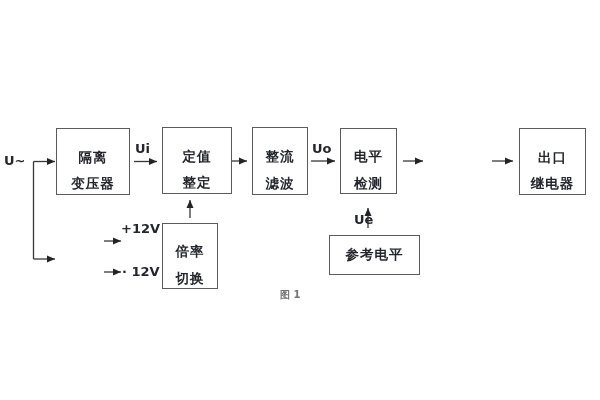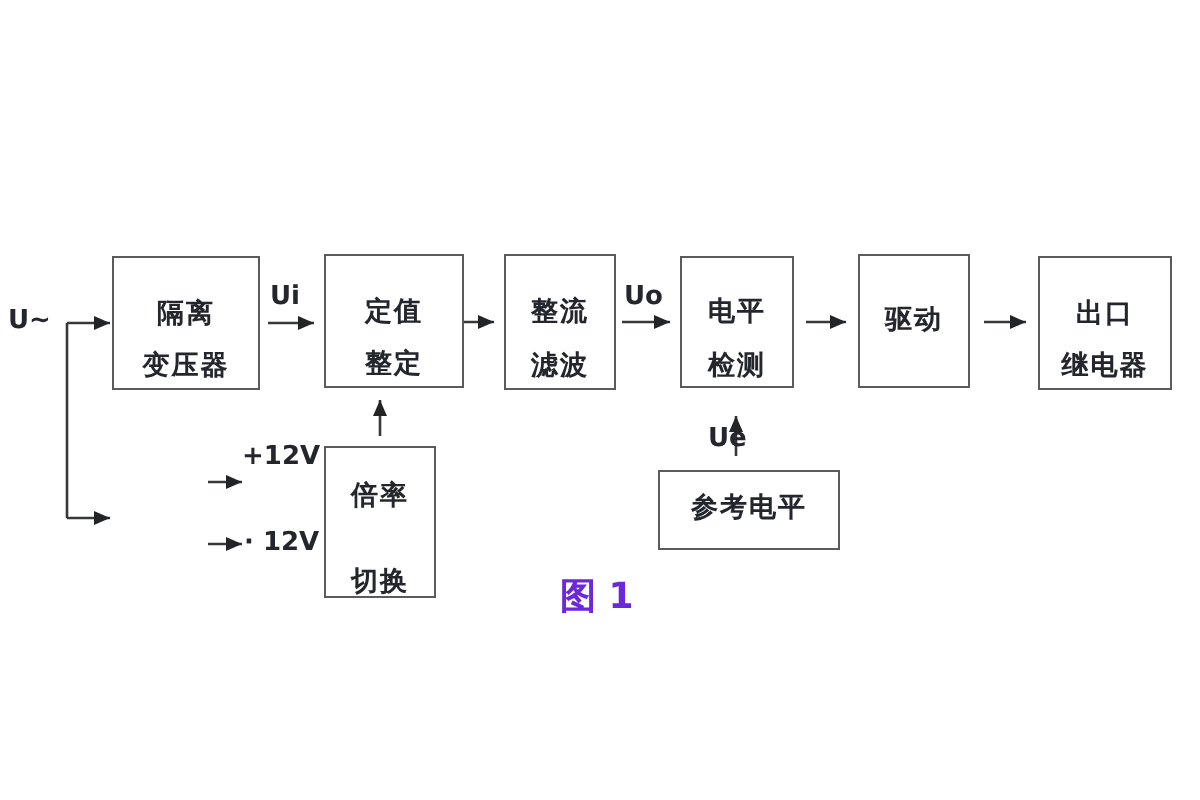--- a/index.html
+++ b/index.html
@@ -34,35 +34,35 @@
     position:absolute;
     font-size:13px;
     font-weight:700;
     line-height:1;
     color:#23262c;
     white-space:nowrap;
   }
   .caption{
     position:absolute;
     left:280px;top:290px;
-    font-size:18px;
+    font-size:10px;
     font-weight:600;
     line-height:1;
-    color:#6d28d9;
+    color:#737373;
     white-space:nowrap;
   }
   
   #blk-iso   {left:56px; top:128px; width:74px; height:67px;}
   #blk-set   {left:162px;top:127px; width:70px; height:67px;}
   #blk-rect  {left:252px;top:127px; width:56px; height:68px;}
   #blk-det   {left:340px;top:128px; width:57px; height:66px;}
   #blk-drv   {left:429px;top:127px; width:56px; height:67px;}
   #blk-relay {left:519px;top:128px; width:67px; height:67px;}
   #blk-pwr   {left:56px; top:225px; width:47px; height:67px;}
-  #blk-ratio {left:162px;top:223px; width:56px; height:76px;justify-content:space-between;}
+  #blk-ratio {left:162px;top:223px; width:56px; height:66px;}
   #blk-ref   {left:329px;top:235px; width:91px; height:40px;}
   
   #lbl-uin {left:4px;  top:154px;}
   #lbl-ui  {left:135px;top:142px;}
   #lbl-uo  {left:312px;top:142px;}
   #lbl-ue  {left:354px;top:213px;}
   #lbl-p12 {left:121px;top:222px;text-align:right;}
   #lbl-n12 {left:122px;top:265px;}
 </style>
 </head>
@@ -105,23 +105,20 @@
   <div class="block" id="blk-rect">
     <span>整流</span>
     <span>滤波</span>
   </div>
 
   <div class="block" id="blk-det">
     <span>电平</span>
     <span>检测</span>
   </div>
 
-  <div class="block single" id="blk-drv">
-    <span>驱动</span>
-  </div>
 
   <div class="block" id="blk-relay">
     <span>出口</span>
     <span>继电器</span>
   </div>
 
 
   <div class="block" id="blk-ratio">
     <span>倍率</span>
     <span>切换</span>

